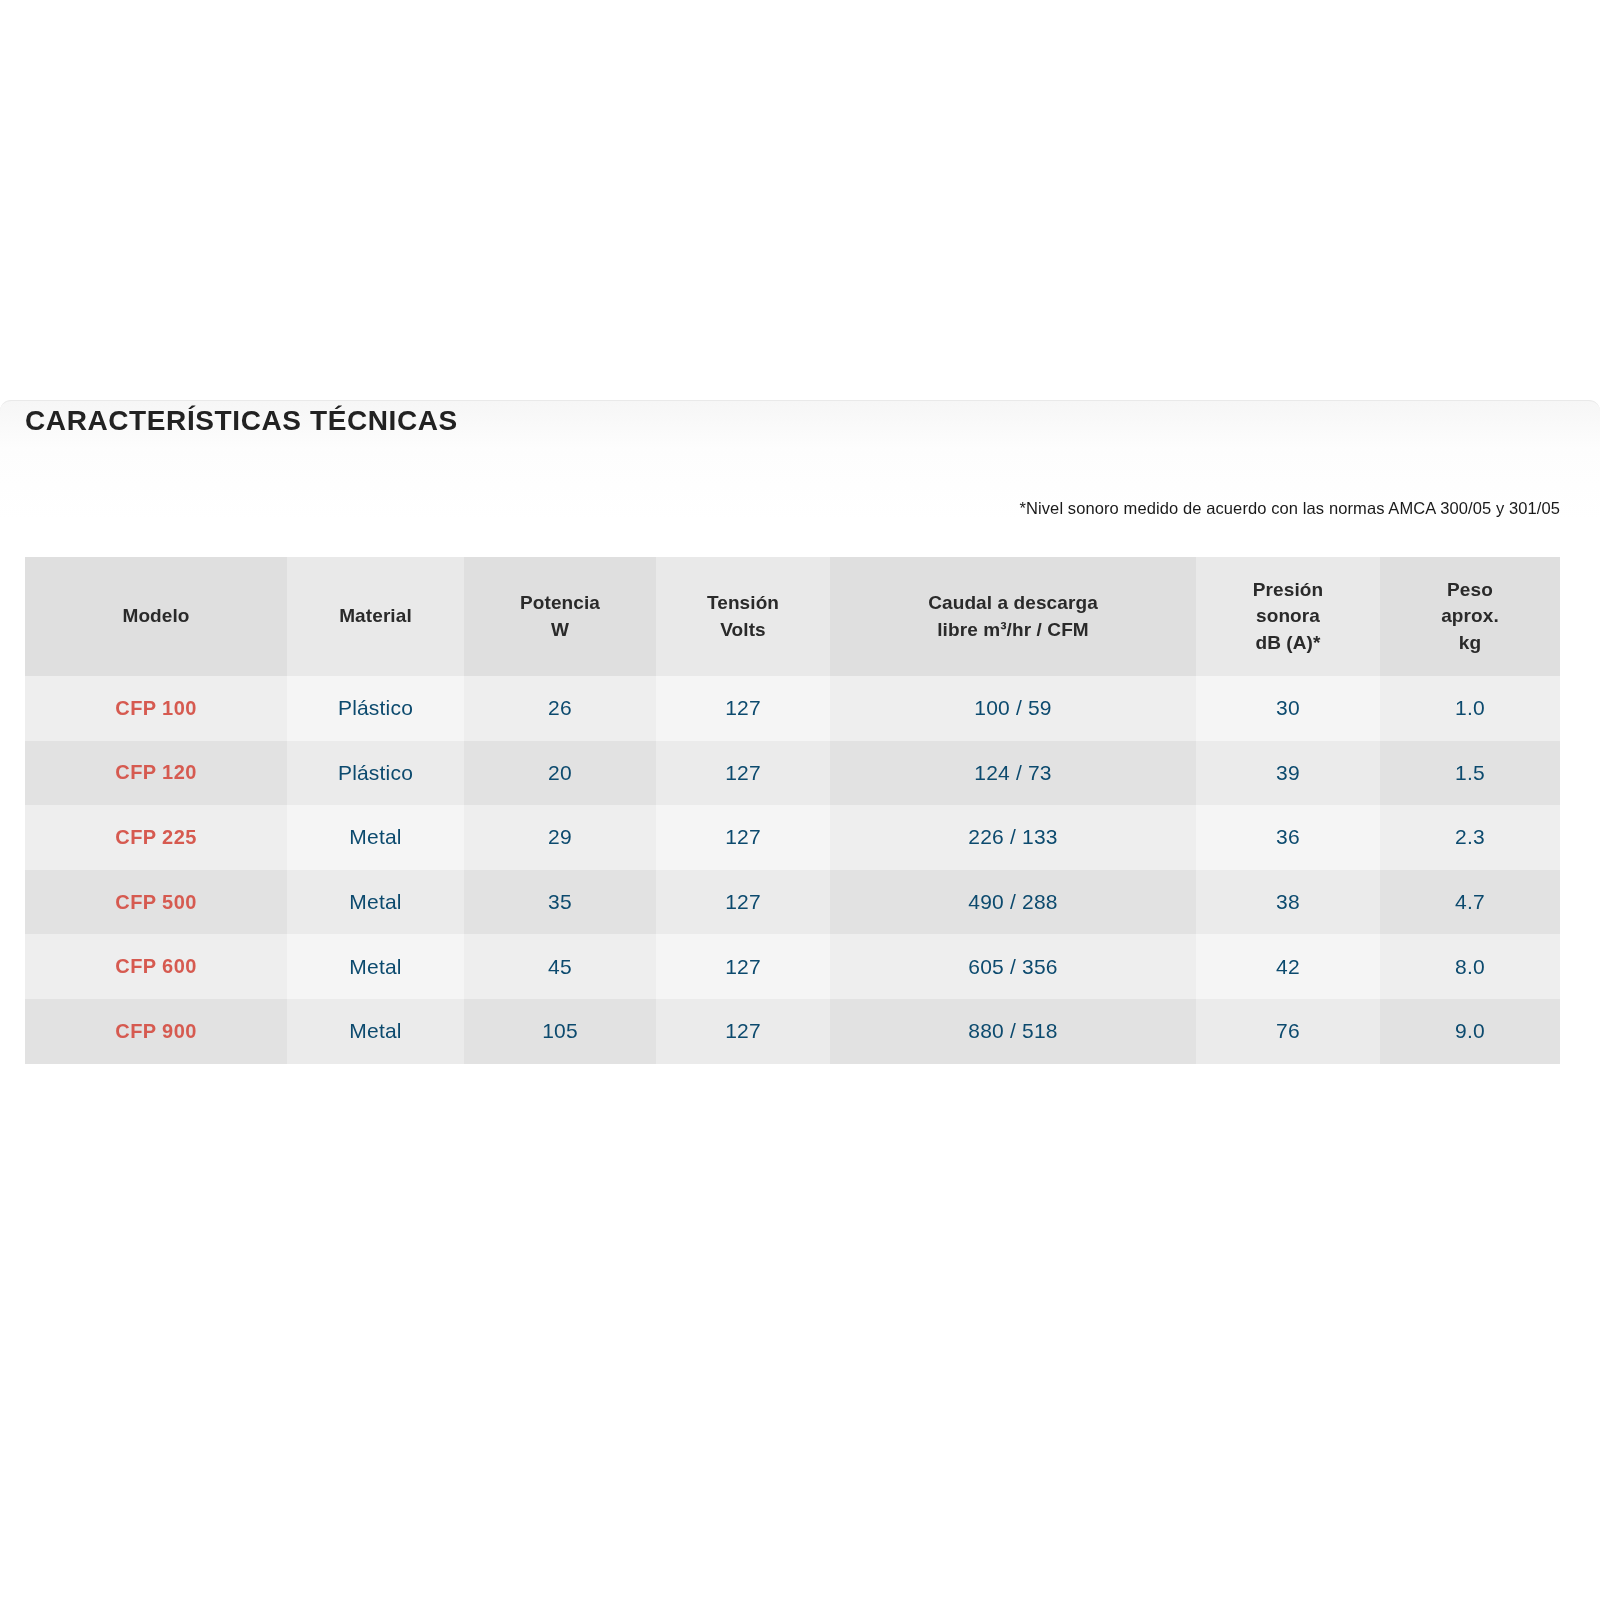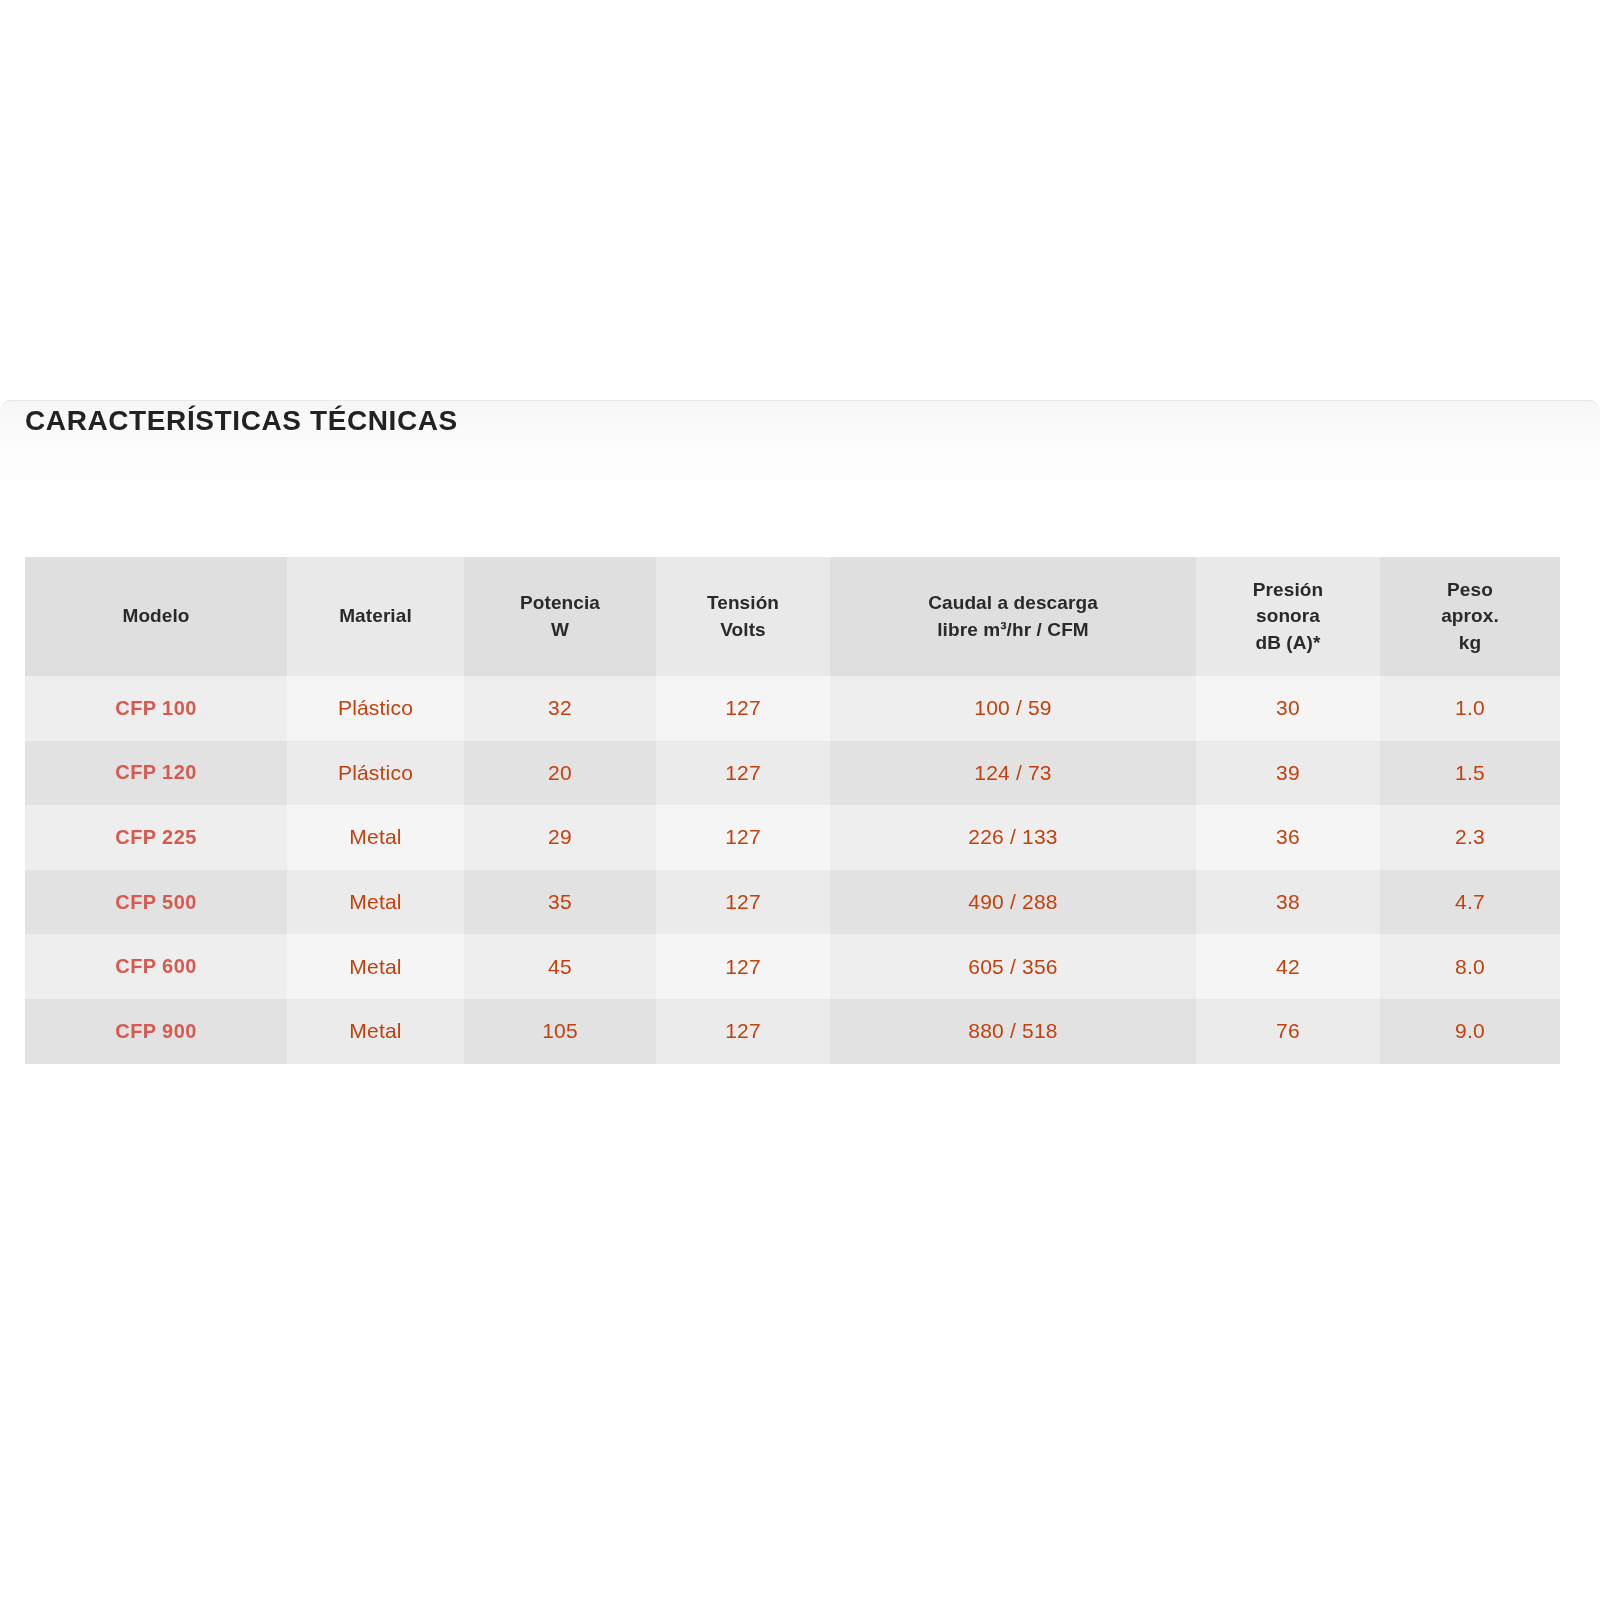--- a/index.html
+++ b/index.html
@@ -54,21 +54,21 @@
     font-size:19px;
     font-weight:700;
     line-height:1.4;
     color:#2a2a2a;
     white-space:pre-line;
     letter-spacing:0.1px;
   }
   .spec-table tbody td {
     height:64.6px;
     font-size:21px;
-    color:#c2410c;
+    color:#0c4a6e;
     letter-spacing:0.2px;
   }
   .spec-table tbody td.model {
     font-weight:700;
     font-size:20px;
     letter-spacing:0.4px;
     color:var(--model-accent,#d65a50);
     margin-left:18px;
   }
   
@@ -79,20 +79,21 @@
   .spec-table tbody tr:nth-child(even) td:nth-child(odd)  { background:#e2e2e2; }
   .spec-table tbody tr:nth-child(even) td:nth-child(even) { background:#ebebeb; }
 </style>
 </head>
 <body>
 
 <div class="content-section">
 
   <h1 class="page-title">CARACTERÍSTICAS TÉCNICAS</h1>
 
+  <div class="footnote">*Nivel sonoro medido de acuerdo con las normas AMCA 300/05 y 301/05</div>
 
   <table class="spec-table">
     <colgroup>
       <col style="width:262px">
         <col style="width:177px">
         <col style="width:192px">
       <col style="width:174px">
         <col style="width:366px">
         <col style="width:184px">
       <col style="width:180px">
@@ -112,21 +113,21 @@
 dB (A)*</th>
         <th>Peso
 aprox.
 kg</th>
       </tr>
     </thead>
     <tbody>
       <tr>
         <td class="model">CFP 100</td>
         <td>Plástico</td>
-        <td>32</td>
+        <td>26</td>
         <td>127</td>
         <td>100 / 59</td>
         <td>30</td>
         <td>1.0</td>
       </tr>
       <tr>
         <td class="model">CFP 120</td>
         <td>Plástico</td>
         <td>20</td>
         <td>127</td>

